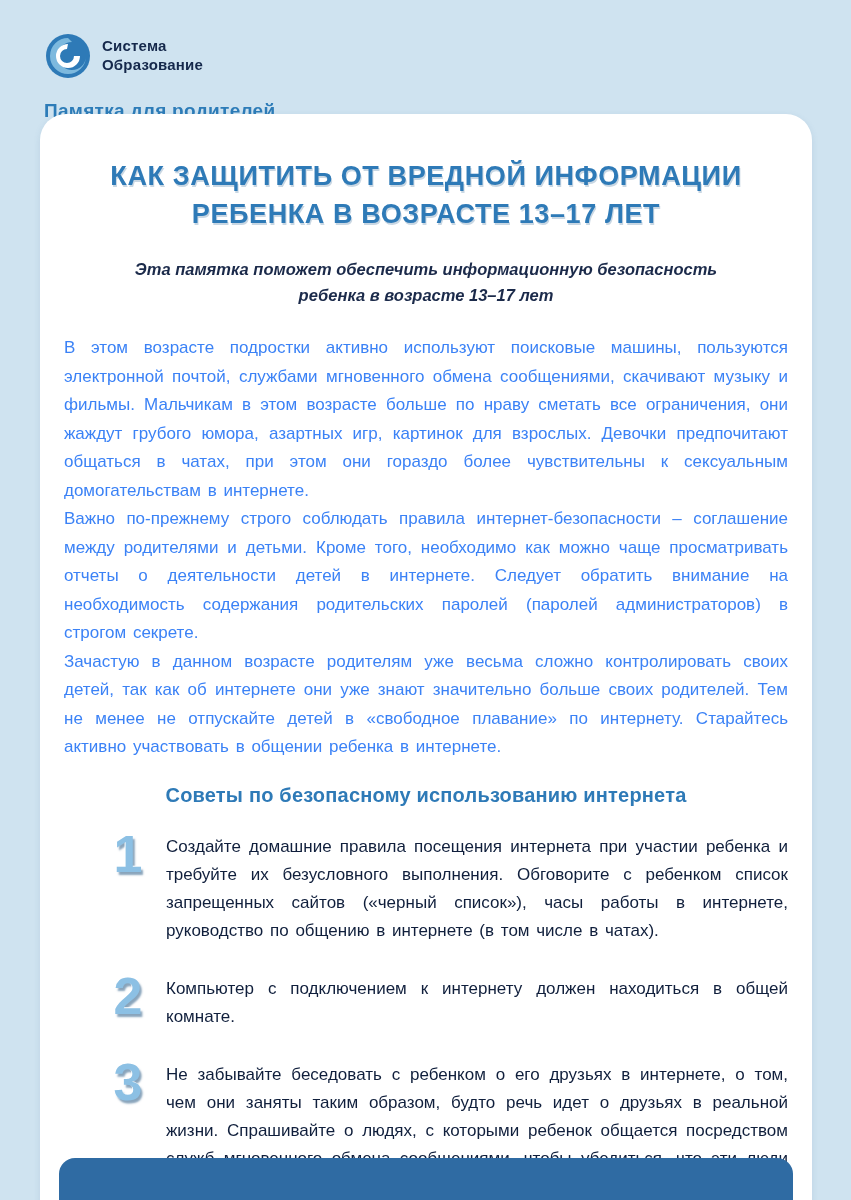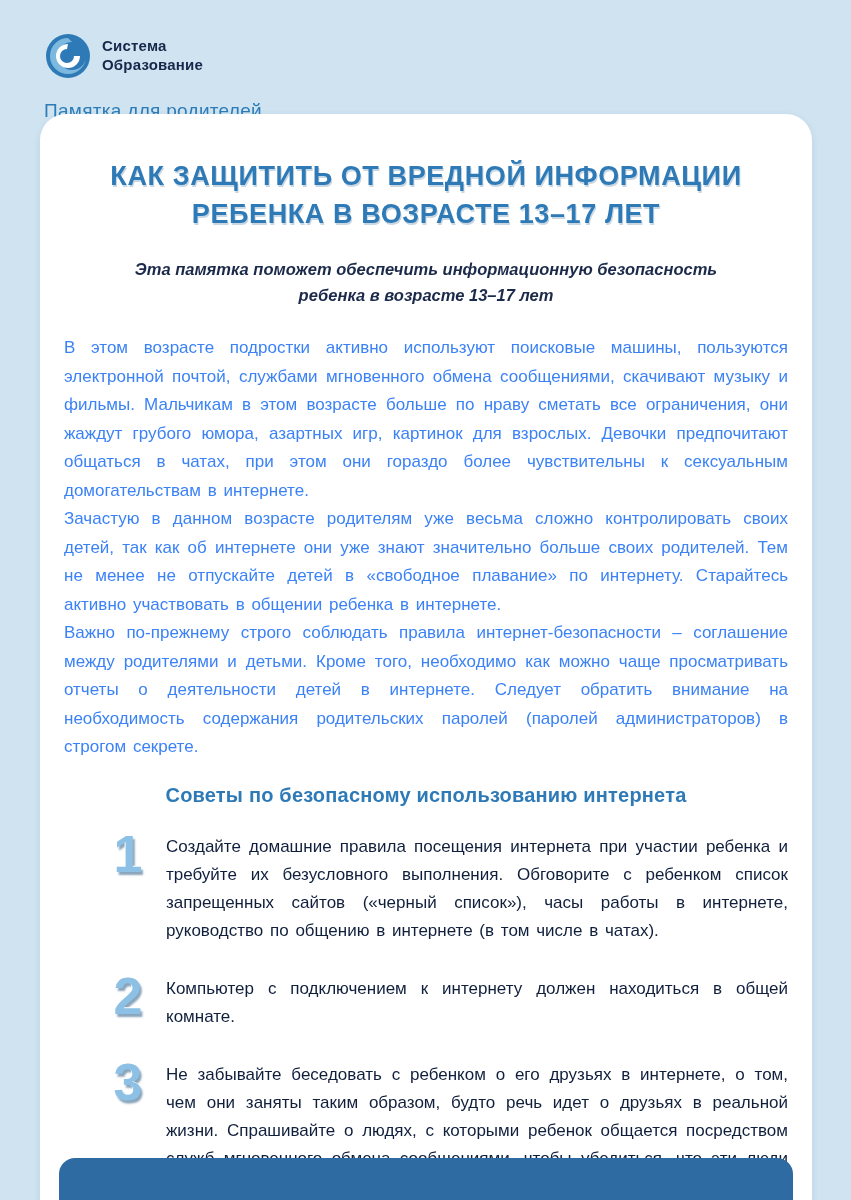--- a/index.html
+++ b/index.html
@@ -29,21 +29,21 @@
   .logo-text {
     font-size: 15px;
     font-weight: bold;
     color: #15284b;
     line-height: 1.25;
     letter-spacing: 0.2px;
   }
   .tagline {
     margin-top: 20px;
     font-size: 19px;
-    font-weight: normal;
+    font-weight: bold;
     color: #2d7cb8;
     letter-spacing: 0.3px;
   }
 
   
   .card {
     position: absolute;
     top: 114px; left: 40px;
     width: 772px;
     height: 1120px;
@@ -161,22 +161,22 @@
       <span>РЕБЕНКА В ВОЗРАСТЕ 13–17 ЛЕТ</span>
     </h1>
 
     <div class="subtitle">
       <span>Эта памятка поможет обеспечить информационную безопасность</span><br>
       <span>ребенка в возрасте 13–17 лет</span>
     </div>
 
     <div class="body-text">
       <p>В этом возрасте подростки активно используют поисковые машины, пользуются электронной почтой, службами мгновенного обмена сообщениями, скачивают музыку и фильмы. Мальчикам в этом возрасте больше по нраву сметать все ограничения, они жаждут грубого юмора, азартных игр, картинок для взрослых. Девочки предпочитают общаться в чатах, при этом они гораздо более чувствительны к сексуальным домогательствам в интернете.</p>
+      <p>Важно по-прежнему строго соблюдать правила интернет-безопасности – соглашение между родителями и детьми. Кроме того, необходимо как можно чаще просматривать отчеты о деятельности детей в интернете. Следует обратить внимание на необходимость содержания родительских паролей (паролей администраторов) в строгом секрете.</p>
       <p>Зачастую в данном возрасте родителям уже весьма сложно контролировать своих детей, так как об интернете они уже знают значительно больше своих родителей. Тем не менее не отпускайте детей в «свободное плавание» по интернету. Старайтесь активно участвовать в общении ребенка в интернете.</p>
-      <p>Важно по-прежнему строго соблюдать правила интернет-безопасности – соглашение между родителями и детьми. Кроме того, необходимо как можно чаще просматривать отчеты о деятельности детей в интернете. Следует обратить внимание на необходимость содержания родительских паролей (паролей администраторов) в строгом секрете.</p>
     </div>
 
     <h2 class="section-heading">Советы по безопасному использованию интернета</h2>
 
     <div class="tips">
 
       <div class="tip">
         <span class="tip-number">1</span>
         <span class="tip-text">Создайте домашние правила посещения интернета при участии ребенка и требуйте их безусловного выполнения. Обговорите с ребенком список запрещенных сайтов («черный список»), часы работы в интернете, руководство по общению в интернете (в том числе в чатах).</span>
       </div>

